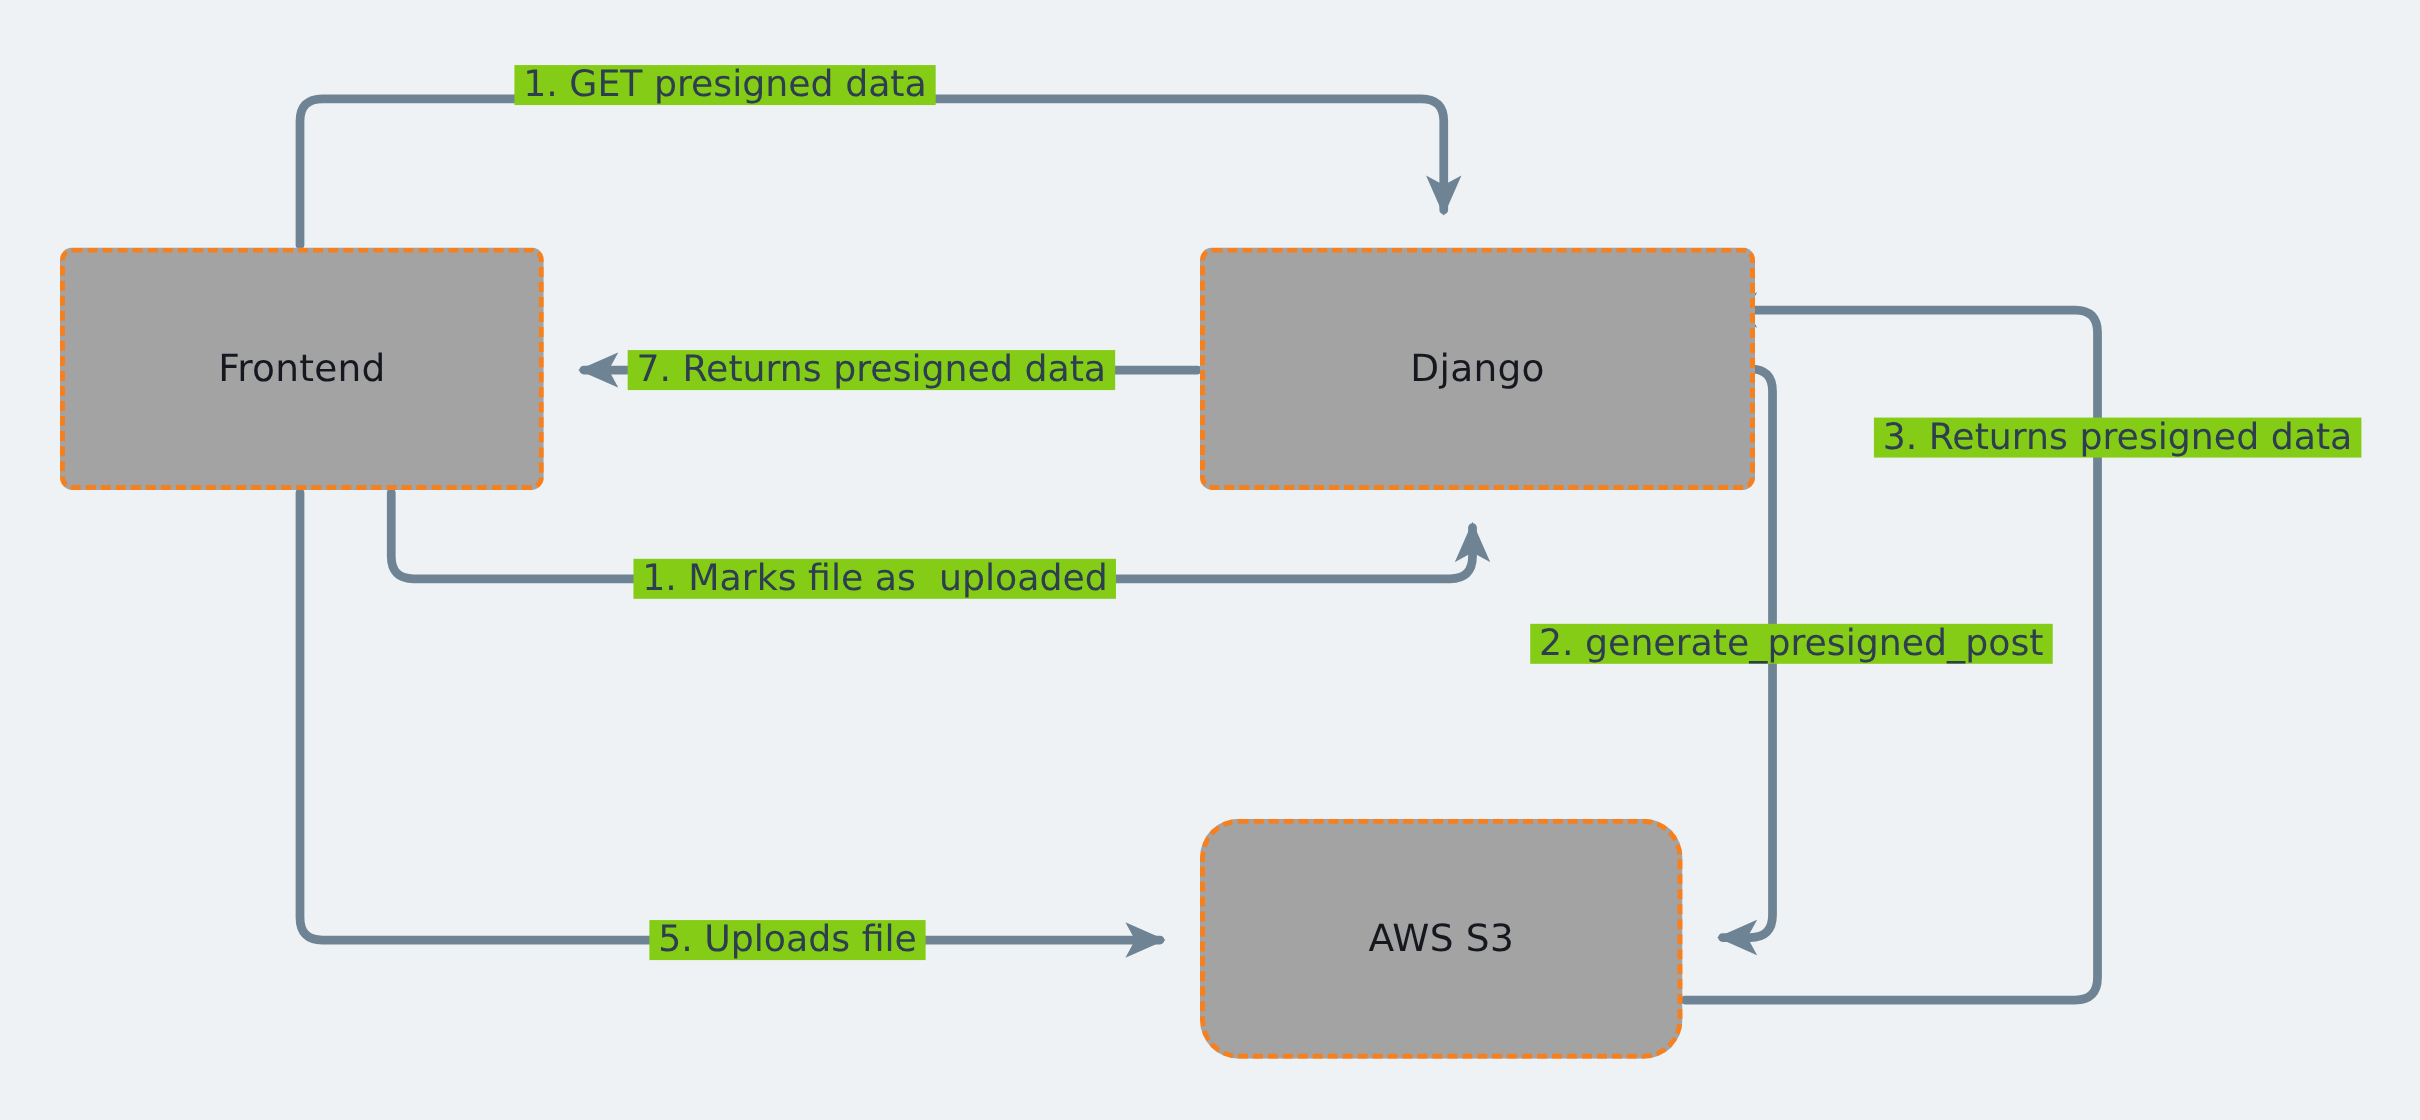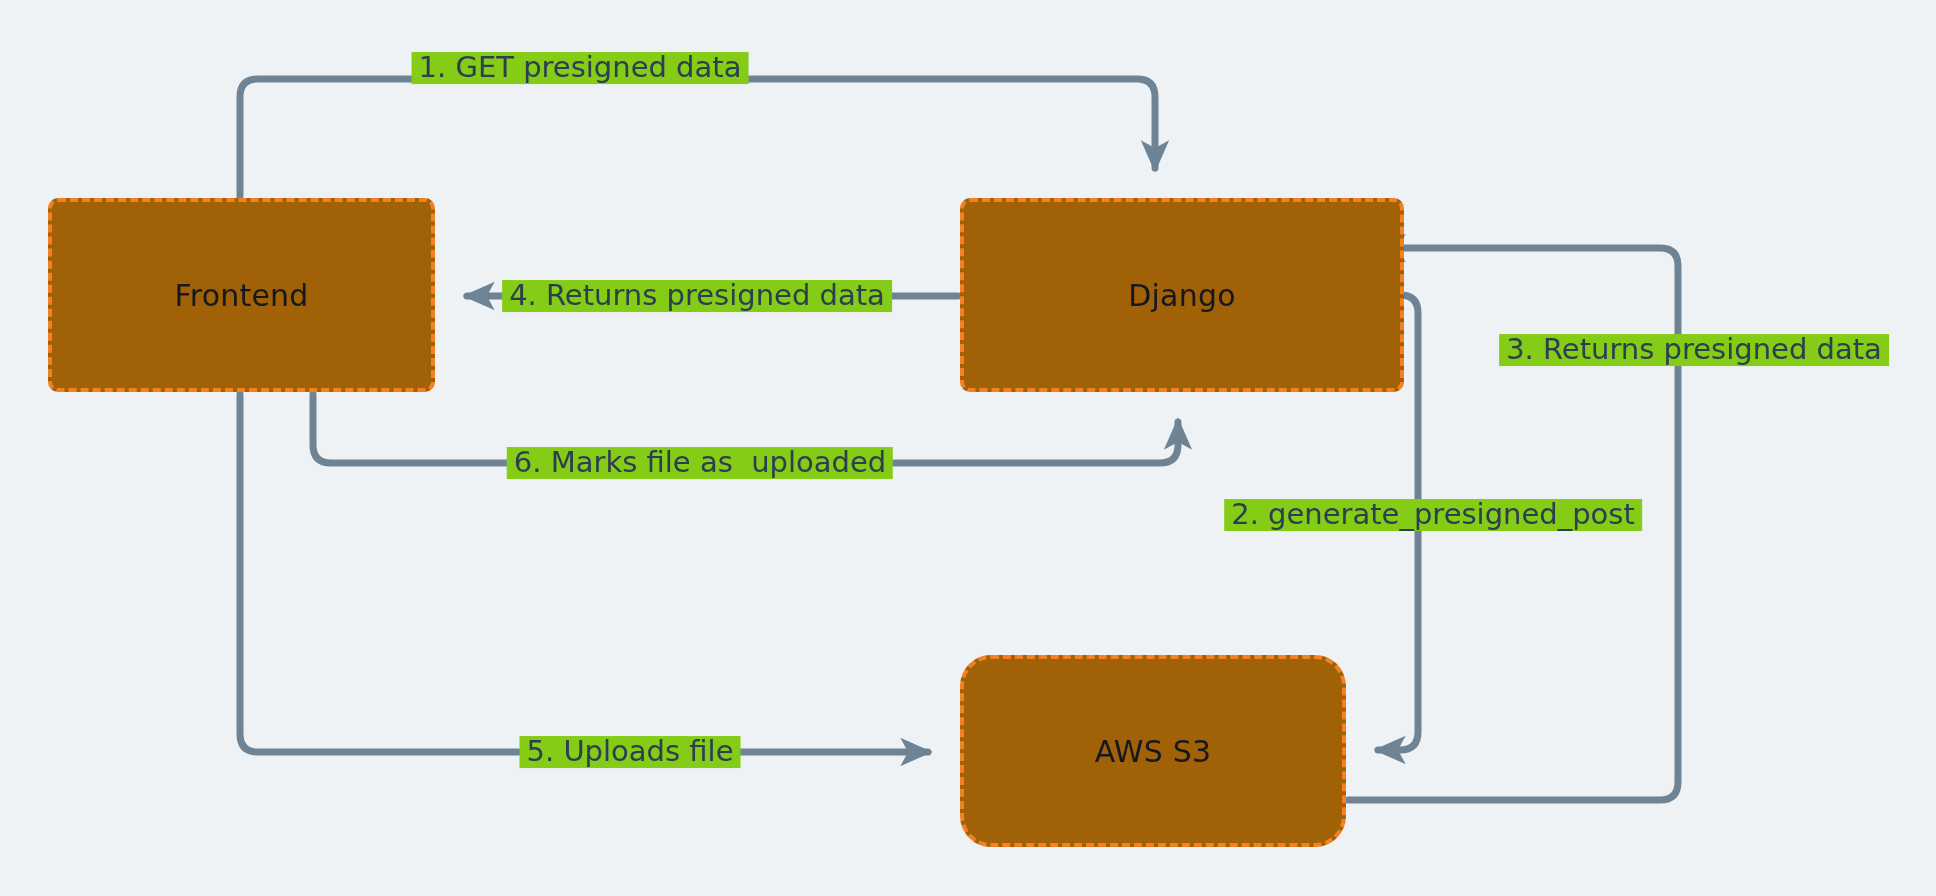--- a/index.html
+++ b/index.html
@@ -26,21 +26,21 @@
     top: 0;
     width: 1936px;
     height: 896px;
   }
   .node {
     position: absolute;
     box-sizing: border-box;
     display: flex;
     align-items: center;
     justify-content: center;
-    background: #a16207;
+    background: #a3a3a3;
     border: 4px dashed #f4801f;
     border-radius: 10px;
   }
   .node-label {
     font-family: "DejaVu Sans", sans-serif;
     font-size: 30px;
     color: #15191f;
     letter-spacing: 0.2px;
     white-space: pre;
   }
@@ -92,19 +92,19 @@
   <div class="node" style="left:960px; top:655px; width:386px; height:192px;border-radius:31px;">
     <span class="node-label">AWS S3</span>
   </div>
 
   <div class="edge-label" style="left:580px; top:68px;">1. GET presigned data</div>
 
   <div class="edge-label" style="left:1418px; top:515px;margin-left:15px;">2. generate_presigned_post</div>
 
   <div class="edge-label" style="left:1678px; top:350px;margin-left:16px;">3. Returns presigned data</div>
 
-  <div class="edge-label" style="left:697px; top:296px;">4. Returns presigned data</div>
+  <div class="edge-label" style="left:697px; top:296px;">7. Returns presigned data</div>
 
   <div class="edge-label" style="left:630px; top:752px;">5. Uploads file</div>
 
-  <div class="edge-label" style="left:700px; top:463px;">6. Marks file as  uploaded</div>
+  <div class="edge-label" style="left:700px; top:463px;">1. Marks file as  uploaded</div>
 
 </div>
 
 </body></html>

